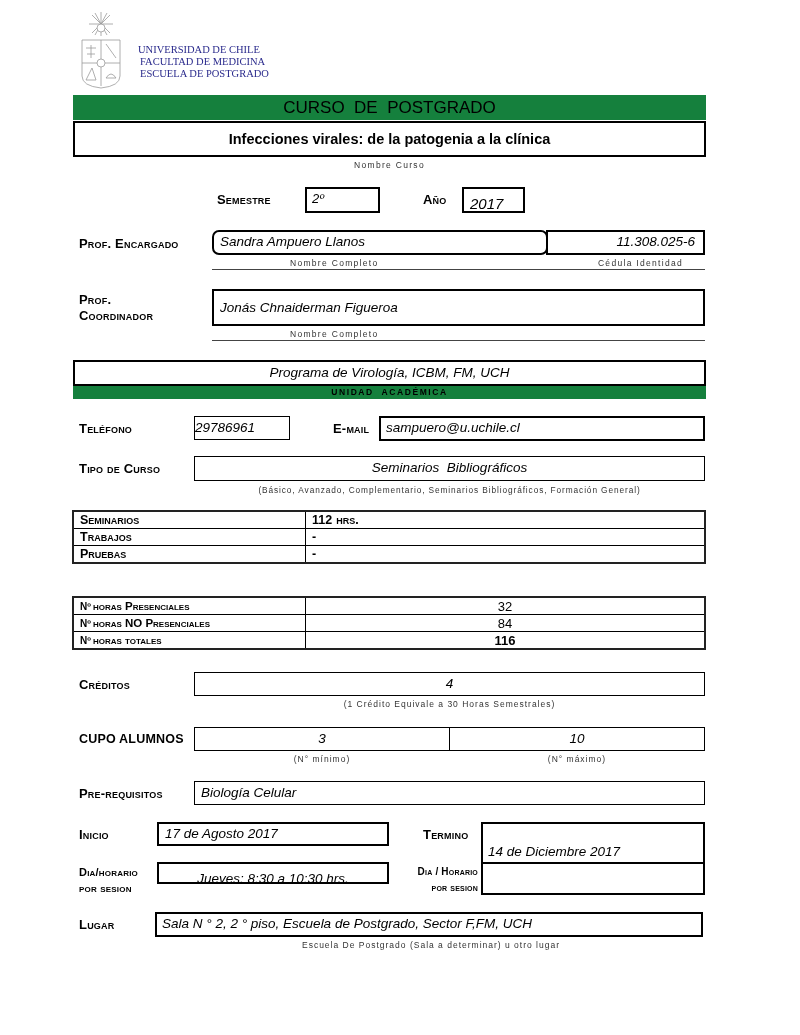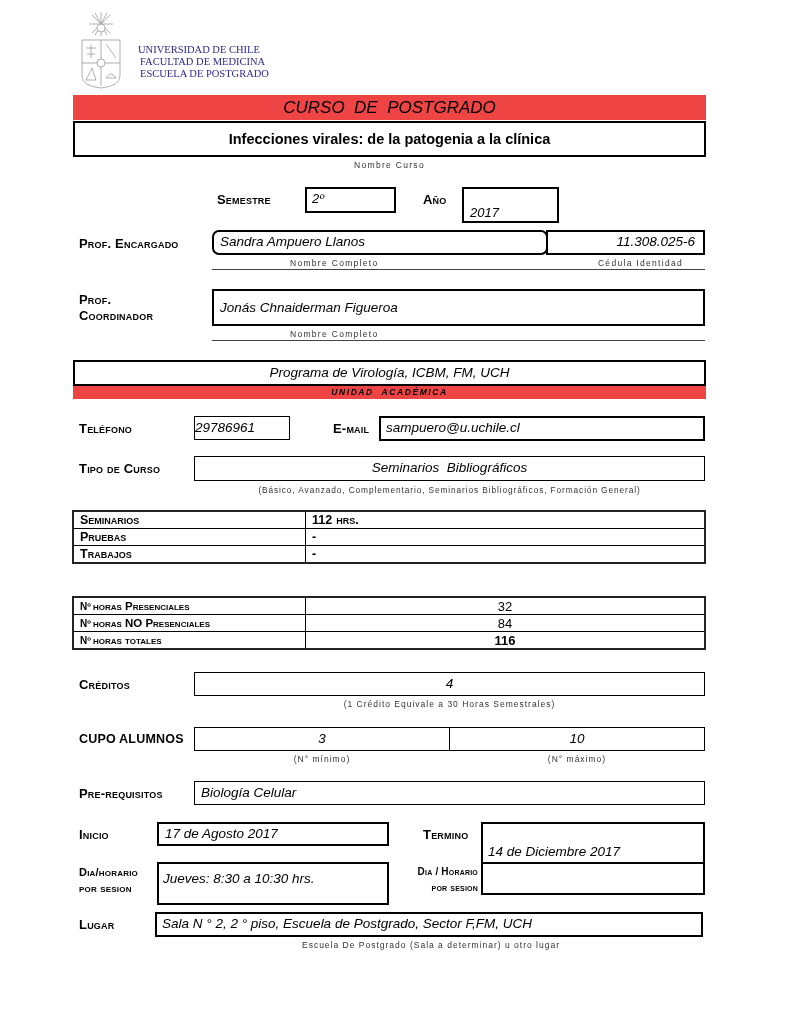--- a/index.html
+++ b/index.html
@@ -6,21 +6,21 @@
   html, body { width: 800px; height: 1035px; background: #ffffff; overflow: hidden; }
   body { position: relative; font-family: "Liberation Sans", sans-serif; color: #000; }
 
   .abs { position: absolute; }
 
   
   .logo { left: 78px; top: 10px; width: 46px; height: 80px; }
   .uni { left: 138px; top: 44px; font-family: "Liberation Serif", serif; font-size: 10.5px; line-height: 12px; color: #2a2a8c; }
   .uni div:nth-child(2), .uni div:nth-child(3) { padding-left: 2px; }
 
-  .graybar { background: #ef4444; font-style: italic; }
+  .graybar { background: #15803d; }
   .title-bar { left: 73px; top: 95px; width: 633px; height: 25px; text-align: center; font-size: 17px; line-height: 25px; }
 
   .box { border: 2px solid #000; background: #fff; }
   .box-thin { border: 1px solid #000; background: #fff; }
 
   .course-box { left: 73px; top: 121px; width: 633px; height: 36px; text-align: center; font-weight: bold; font-size: 14.5px; line-height: 32px; }
   .caption { font-size: 8.5px; letter-spacing: 1.3px; color: #333; text-align: center; }
 
   .label { font-weight: bold; font-size: 12px; font-variant: small-caps; letter-spacing: 0.2px; }
   .label.sc { font-size: 13px; }
@@ -65,23 +65,23 @@
   <div>FACULTAD DE MEDICINA</div>
   <div>ESCUELA DE POSTGRADO</div>
 </div>
 
 <div class="abs graybar title-bar" style="white-space:pre;">CURSO  DE  POSTGRADO</div>
 
 <div class="abs box course-box">Infecciones virales: de la patogenia a la clínica</div>
 <div class="abs caption" style="left:73px; top:160px; width:633px;">Nombre Curso</div>
 
 <div class="abs label sc" style="left:217px; top:192px;">Semestre</div>
-<div class="abs box val" style="left:305px; top:187px; width:91px; height:26px; padding:2px 5px; font-size:13px;">2º</div>
+<div class="abs box val" style="left:305px; top:187px; width:75px; height:26px; padding:2px 5px; font-size:13px;">2º</div>
 <div class="abs label sc" style="left:423px; top:192px;">Año</div>
-<div class="abs box val" style="left:462px; top:187px; width:97px; height:26px; padding:16px 6px; font-size:13px;">2017</div>
+<div class="abs box val" style="left:462px; top:187px; width:63px; height:26px; padding:6px 6px; font-size:15px;">2017</div>
 
 <div class="abs label sc" style="left:79px; top:236px;">Prof. Encargado</div>
 <div class="abs box val" style="left:212px; top:230px; width:336px; height:25px; padding:2px 6px;border-radius:7px;">Sandra Ampuero Llanos</div>
 <div class="abs box val" style="left:546px; top:230px; width:159px; height:25px; padding:2px 8px; text-align:right;">11.308.025-6</div>
 <div class="abs underline" style="left:212px; top:257px; width:493px; height:13px;">
   <span class="abs caption" style="left:78px; top:1px;">Nombre Completo</span>
   <span class="abs caption" style="right:22px; top:1px;">Cédula Identidad</span>
 </div>
 
 <div class="abs label sc" style="left:79px; top:292px; line-height:16px;">
@@ -105,25 +105,25 @@
 <div class="abs box-thin val" style="left:194px; top:456px; width:511px; height:25px; text-align:center; padding-top:3px; white-space:pre;">Seminarios  Bibliográficos</div>
 <div class="abs caption" style="left:194px; top:485px; width:511px; font-size:8.3px; letter-spacing:0.9px;">(Básico, Avanzado, Complementario, Seminarios Bibliográficos, Formación General)</div>
 
 <table class="grid outer" style="left:73px; top:511px; width:632px;">
   <tbody id="activities-body">
       <tr>
         <td style="width: 232px;">Seminarios</td>
         <td style="font-weight: bold;"><span>112</span><span class="hrs" style="margin-left: 4px;">hrs.</span></td>
       </tr>
       <tr>
-        <td style="width: 232px;">Pruebas</td>
+        <td style="width: 232px;">Trabajos</td>
         <td style="font-weight: bold;"><span>-</span><span class="hrs" style="margin-left: 4px;"></span></td>
       </tr>
       <tr>
-        <td style="width: 232px;">Trabajos</td>
+        <td style="width: 232px;">Pruebas</td>
         <td style="font-weight: bold;"><span>-</span><span class="hrs" style="margin-left: 4px;"></span></td>
       </tr>
     </tbody>
 </table>
 
 <table class="grid outer" style="left:73px; top:597px; width:632px;">
   <tbody id="hours-body">
       <tr>
         <td style="width: 232px; font-size: 11.5px;"><span style="font-size: 10px;">Nº</span><span style="margin-left: 2px;">horas Presenciales</span></td>
         <td style="text-align: center; font-size: 13px;">32</td>
@@ -154,21 +154,21 @@
 
 <div class="abs label sc" style="left:79px; top:827px;">Inicio</div>
 <div class="abs box val" style="left:157px; top:822px; width:232px; height:24px; padding:2px 6px;">17 de Agosto 2017</div>
 <div class="abs label sc" style="left:423px; top:827px;">Termino</div>
 <div class="abs box val" style="left:481px; top:822px; width:224px; height:24px; padding:20px 5px;">14 de Diciembre 2017</div>
 
 <div class="abs label" style="left:79px; top:864px; font-size:11px; line-height:16px;">
   <div>Dia/horario</div>
   <div>por sesion</div>
 </div>
-<div class="abs box val" style="left:157px; top:862px; width:232px; height:43px; padding:7px 4px;">Jueves: 8:30 a 10:30 hrs.</div>
+<div class="abs box val" style="left:157px; top:862px; width:232px; height:22px; padding:7px 4px;text-align:center;">Jueves: 8:30 a 10:30 hrs.</div>
 <div class="abs label" style="left:392px; top:864px; width:86px; font-size:10px; line-height:16px; text-align:right;">
   <div>Dia / Horario</div>
   <div>por sesion</div>
 </div>
 <div class="abs box val" style="left:481px; top:862px; width:224px; height:33px; padding:7px 5px;"></div>
 
 <div class="abs label sc" style="left:79px; top:917px;">Lugar</div>
 <div class="abs box val" style="left:155px; top:912px; width:548px; height:25px; padding:2px 5px;">Sala N ° 2, 2 ° piso, Escuela de Postgrado, Sector F,FM, UCH</div>
 <div class="abs caption" style="left:157px; top:940px; width:548px; letter-spacing:1px;">Escuela De Postgrado (Sala a determinar) u otro lugar</div>
 

